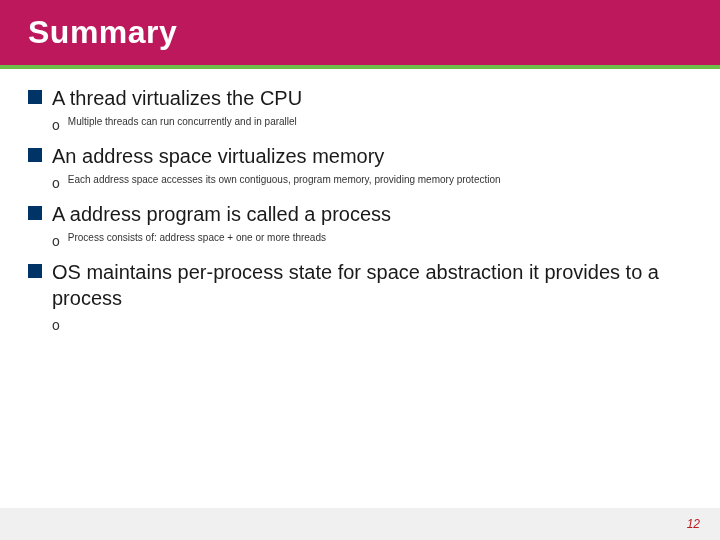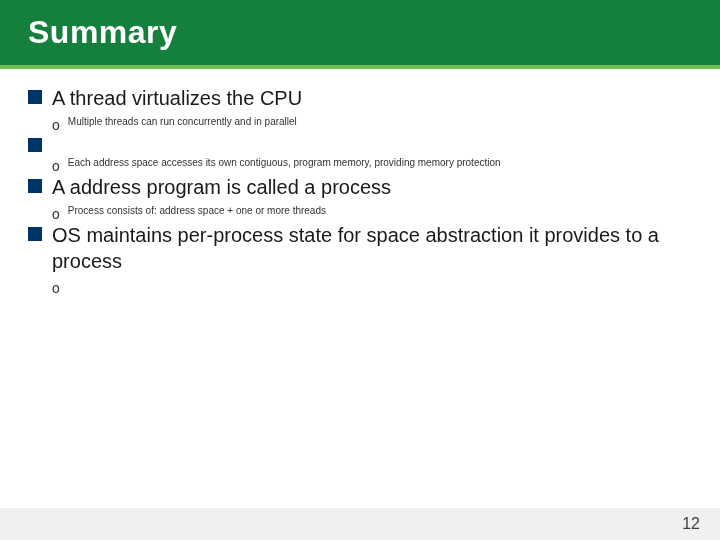--- a/index.html
+++ b/index.html
@@ -18,21 +18,21 @@
 
     .slide {
       width: 720px;
       height: 540px;
       display: flex;
       flex-direction: column;
       background: #ffffff;
     }
 
     .header {
-      background: #15803d;
+      background: #be185d;
       padding: 14px 28px 14px 28px;
       display: flex;
       align-items: center;
     }
 
     .header-title {
       color: #ffffff;
       font-size: 32px;
       font-weight: bold;
       letter-spacing: 0.5px;
@@ -42,20 +42,21 @@
       height: 4px;
       background: #6dbf4a;
       width: 100%;
     }
 
     .content {
       flex: 1;
       padding: 16px 28px 16px 28px;
       display: flex;
       flex-direction: column;
+      gap: 10px;
     }
 
     .bullet-item {
       display: flex;
       align-items: flex-start;
       gap: 10px;
     }
 
     .bullet-square {
       width: 14px;
@@ -102,23 +103,24 @@
     .footer {
       background: #f0f0f0;
       height: 32px;
       display: flex;
       align-items: center;
       justify-content: flex-end;
       padding: 0 20px;
     }
 
     .page-number {
-      font-size: 16px;
-      color: #404040;
+      font-size: 12px;
+      color: #b91c1c;
       font-weight: normal;
+      font-style: italic;
     }
   </style>
 </head>
 <body>
 
 <div class="slide">
 
   <div class="header">
     <span class="header-title">Summary</span>
   </div>
@@ -136,20 +138,21 @@
         <div class="sub-item">
           <span class="sub-bullet">o</span>
           <span class="sub-text">Multiple threads can run concurrently and in parallel</span>
         </div>
       </div>
     </div>
 
     <div>
       <div class="bullet-item">
         <div class="bullet-square"></div>
+        <span class="bullet-text">An address space virtualizes memory</span>
       </div>
       <div class="sub-items">
         <div class="sub-item">
           <span class="sub-bullet">o</span>
           <span class="sub-text">Each address space accesses its own contiguous, program memory, providing memory protection</span>
         </div>
       </div>
     </div>
 
     <div>

